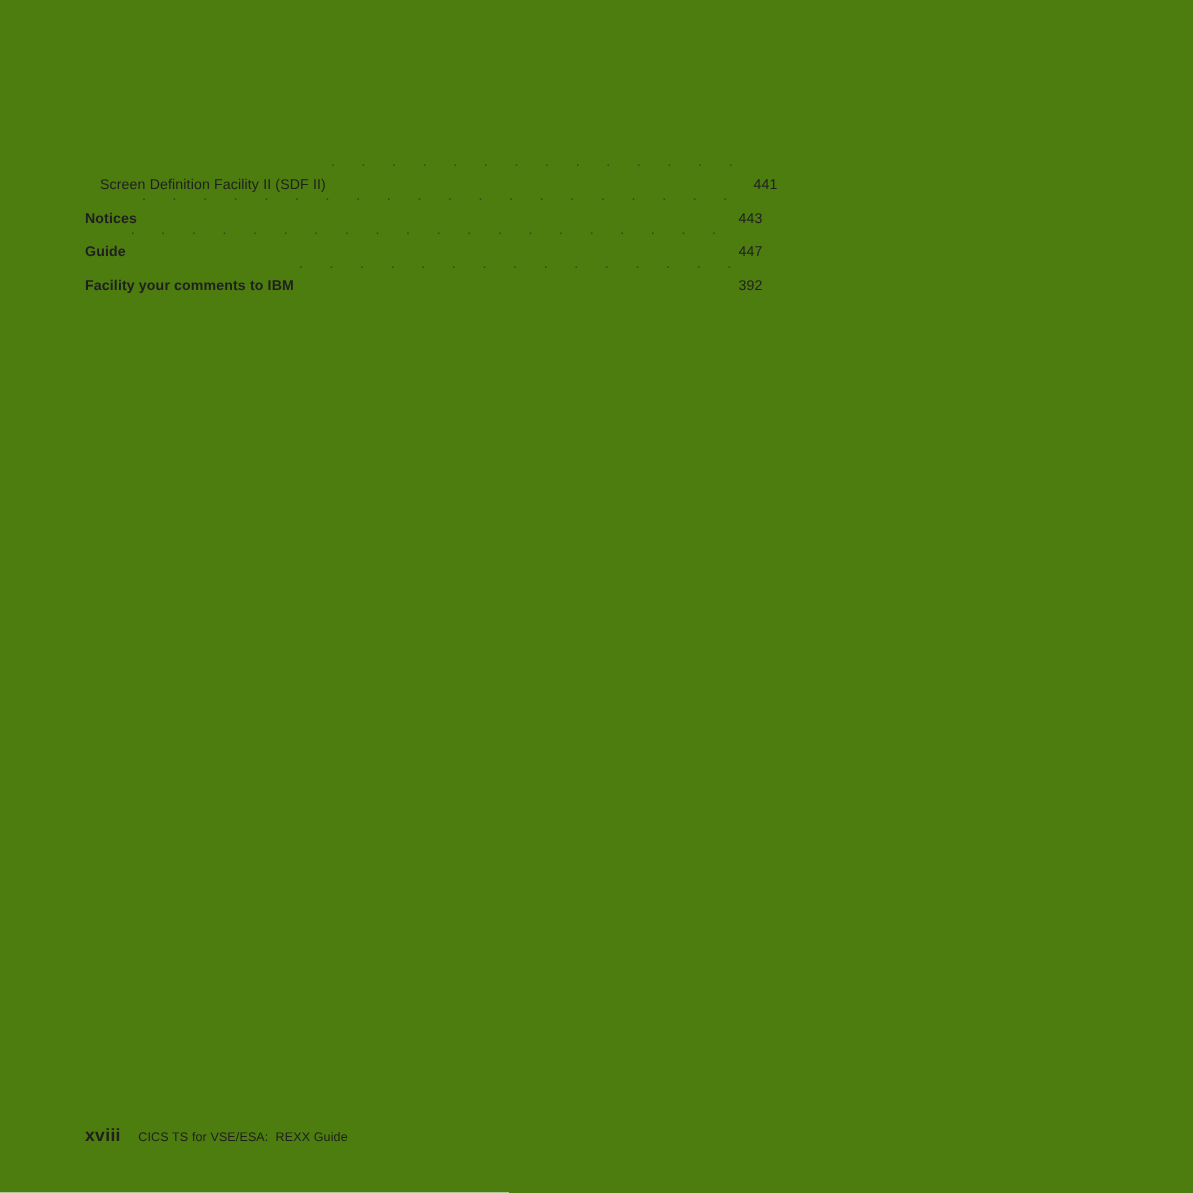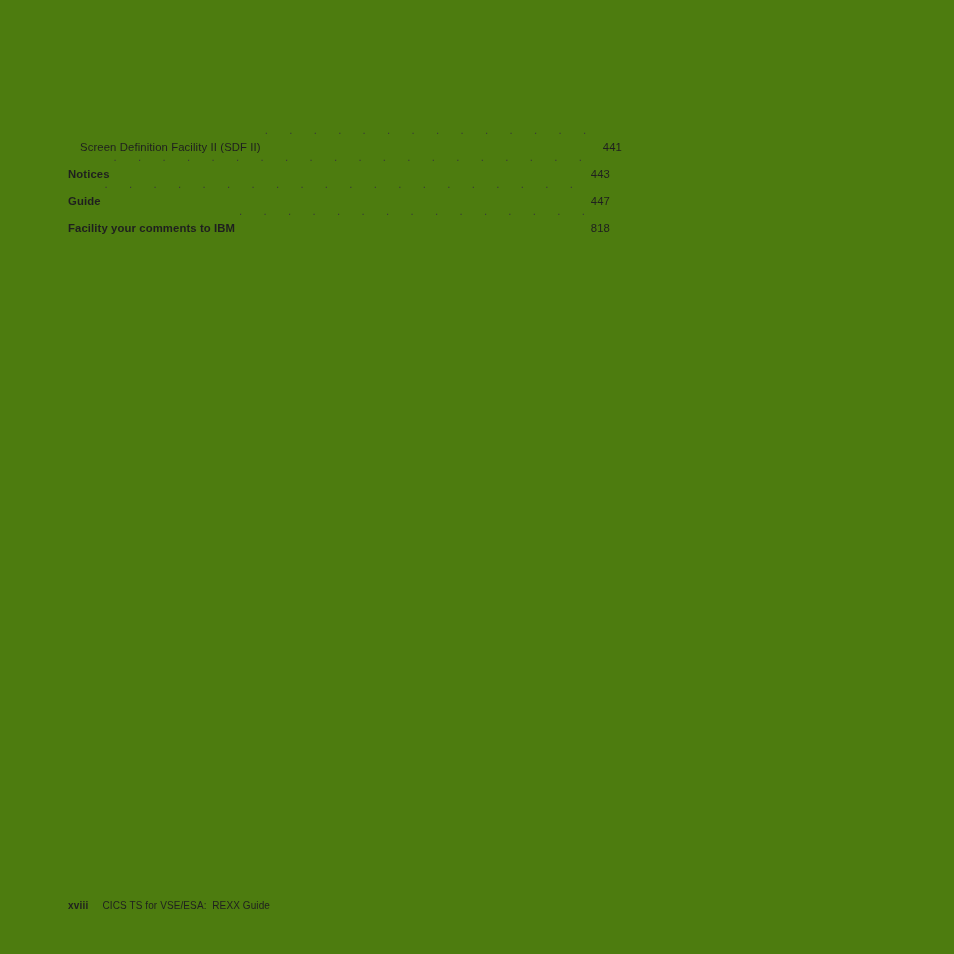--- a/index.html
+++ b/index.html
@@ -91,21 +91,21 @@
   .footer {
     position: absolute;
     left: 68px;
     top: 900px;
     display: flex;
     align-items: baseline;
     white-space: nowrap;
   }
 
   .footer-folio {
-    font-size: 10px;
+    font-size: 14px;
     font-weight: bold;
     letter-spacing: 0.02em;
   }
 
   .footer-title {
     margin-left: 14px;
     font-size: 10px;
     font-weight: normal;
     letter-spacing: 0.01em;
     white-space: pre;
@@ -133,21 +133,21 @@
 
     <div class="toc-row level-1">
       <span class="toc-title">Guide</span>
       <span class="toc-leader"></span>
       <span class="toc-page">447</span>
     </div>
 
     <div class="toc-row level-1">
       <span class="toc-title">Facility your comments to IBM</span>
       <span class="toc-leader"></span>
-      <span class="toc-page">818</span>
+      <span class="toc-page">392</span>
     </div>
 
   </div>
 
   <div class="footer">
     <span class="footer-folio">xviii</span>
     <span class="footer-title">CICS TS for VSE/ESA:  REXX Guide</span>
   </div>
 
 </div>

